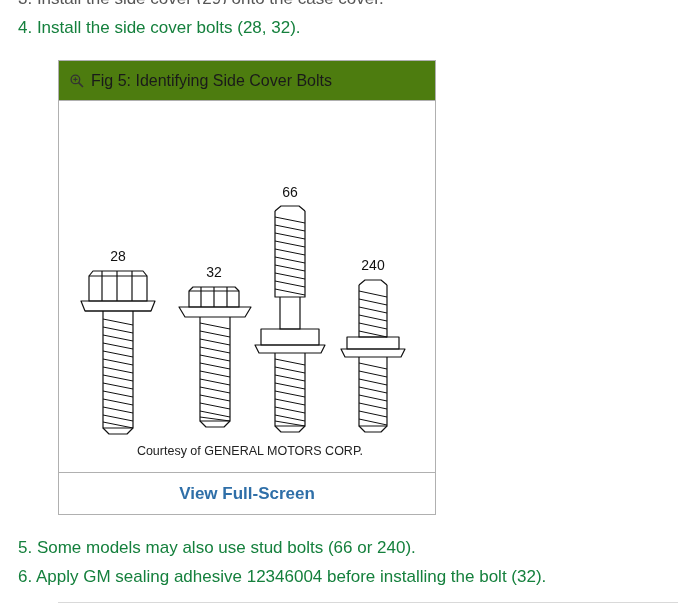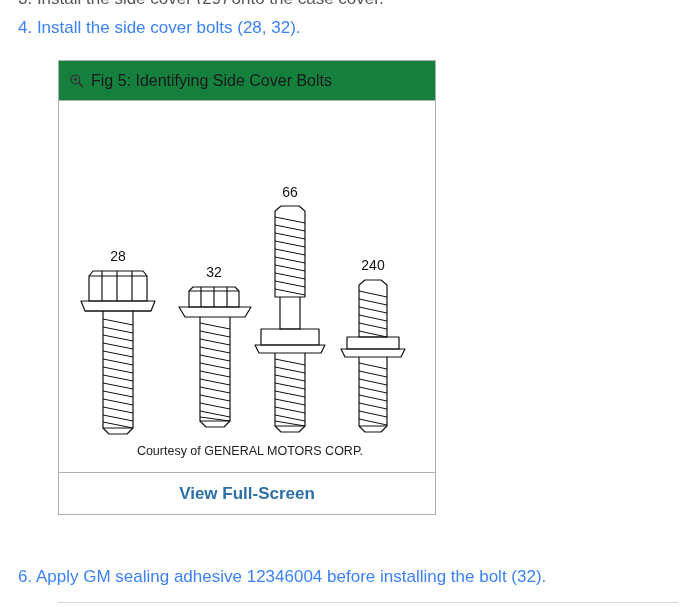--- a/index.html
+++ b/index.html
@@ -16,21 +16,21 @@
     overflow: hidden;
   }
   .page {
     position: relative;
     width: 698px;
     height: 607px;
   }
   .step-line {
     font-size: 17px;
     line-height: 22px;
-    color: #3b82f6;
+    color: #15803d;
     padding-left: 18px;
   }
   .clipped-top {
     position: absolute;
     left: 0;
     top: -12px;
     width: 698px;
     height: 16px;
     overflow: hidden;
     color: #777;
@@ -48,21 +48,21 @@
     left: 58px;
     top: 60px;
     width: 378px;
     height: 455px;
     border: 1px solid #b0b0b0;
     background: #ffffff;
     box-sizing: border-box;
   }
   .figure-header {
     height: 40px;
-    background: #15803d;
+    background: #4d7c0f;
     border-bottom: 1px solid #b0b0b0;
     display: flex;
     align-items: center;
     padding-left: 10px;
     box-sizing: border-box;
   }
   .zoom-icon {
     width: 16px;
     height: 16px;
     margin-right: 6px;
@@ -287,16 +287,17 @@
       </svg>
 
       <div class="figure-caption">Courtesy of GENERAL MOTORS CORP.</div>
     </div>
 
     <div class="figure-footer">
       <a class="fullscreen-link">View Full-Screen</a>
     </div>
   </div>
 
+  <div class="step-line step-5">5. Some models may also use stud bolts (66 or 240).</div>
   <div class="step-line step-6">6. Apply GM sealing adhesive 12346004 before installing the bolt (32).</div>
 
   <div class="bottom-rule"></div>
 </div>
 
 </body></html>

